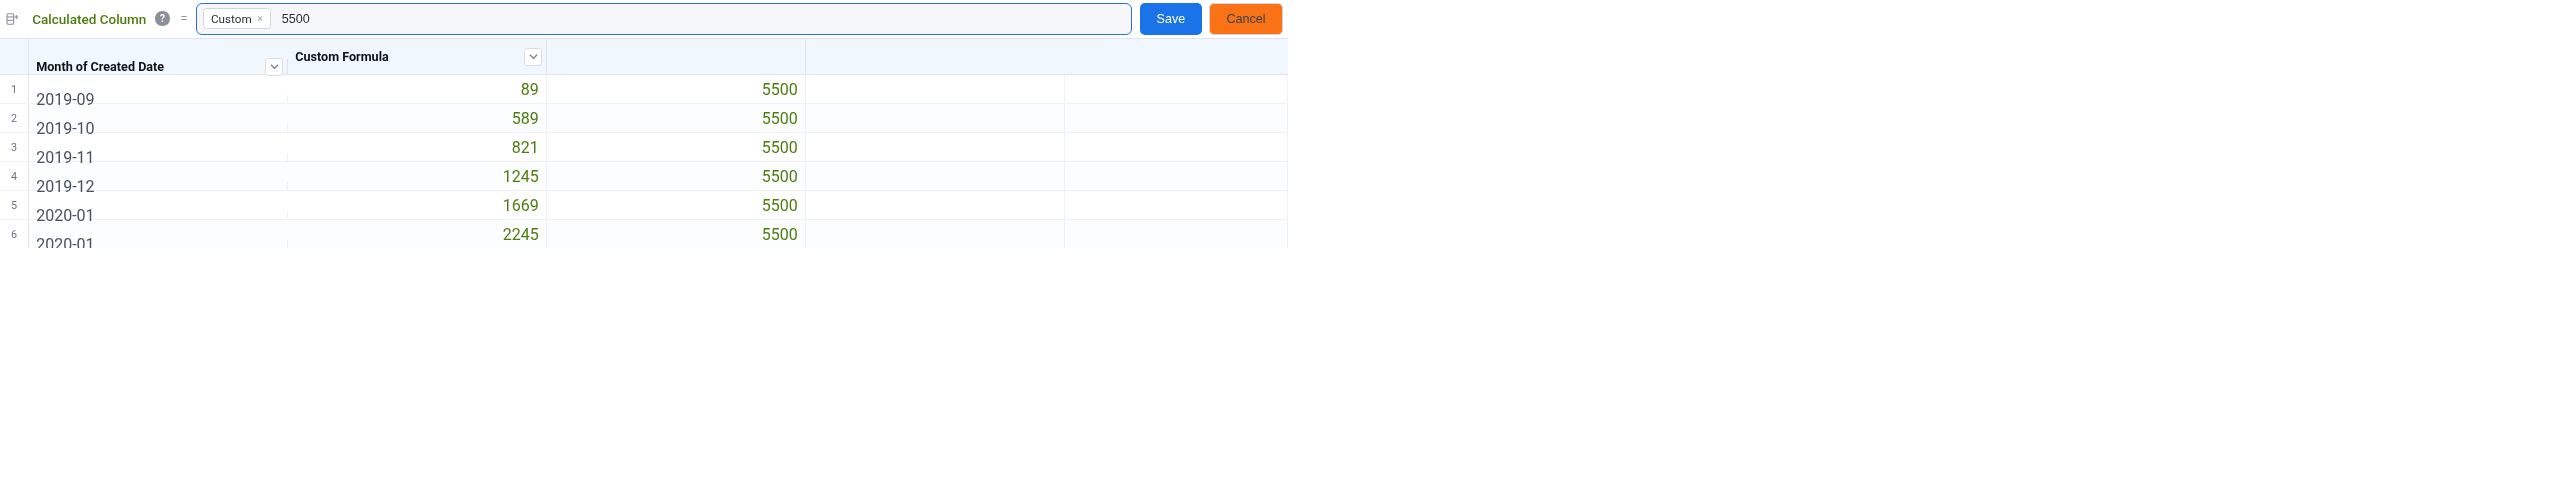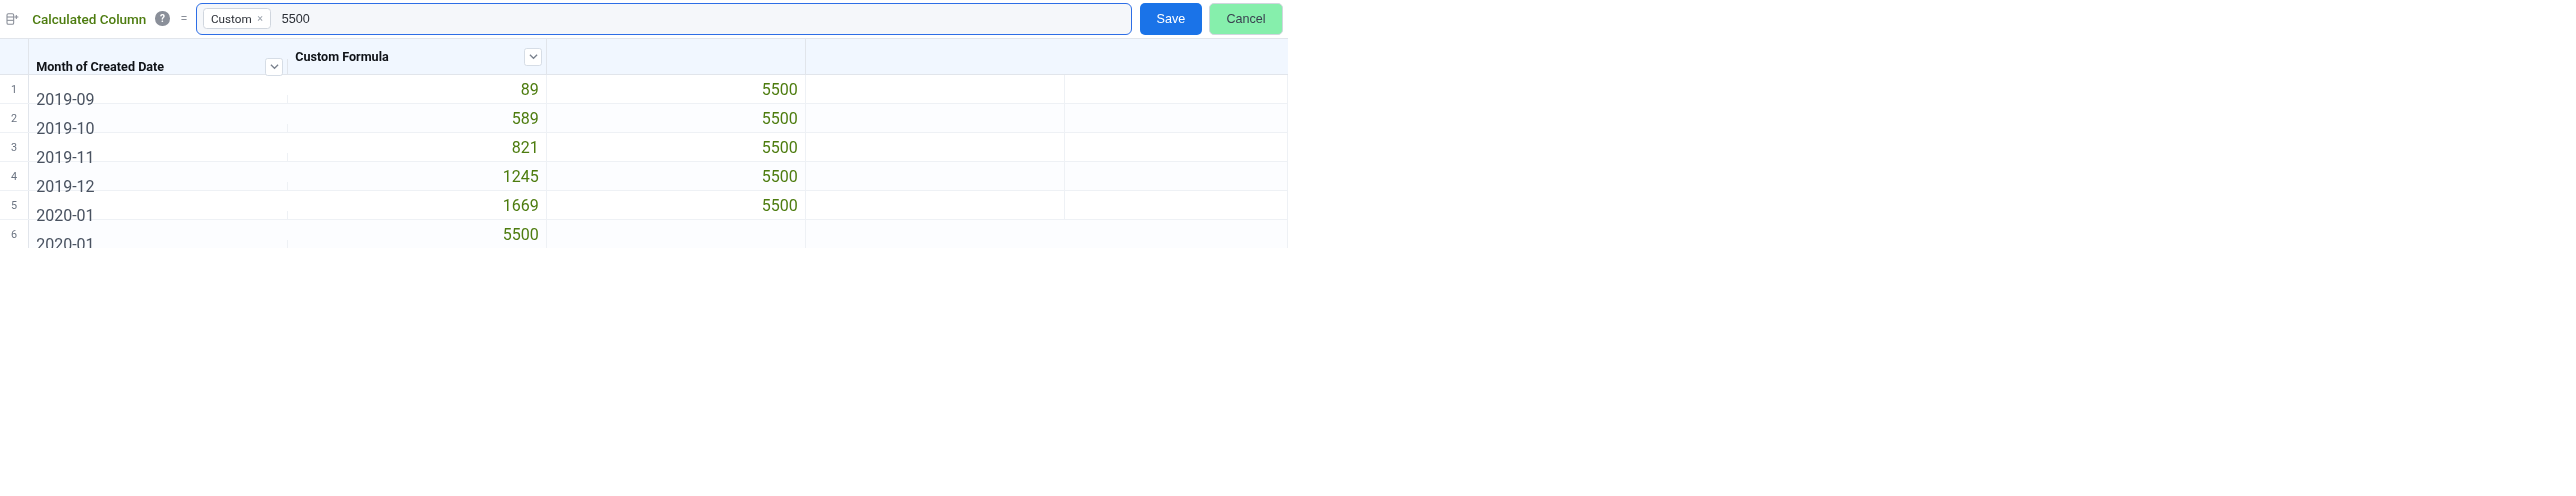--- a/index.html
+++ b/index.html
@@ -11,21 +11,21 @@
   .col-add-icon svg { display: block; }
   .col-title { color: #4d7c0f; font-size: 13.5px; font-weight: 500; margin-left: 3.6px; }
   .help-icon { width: 14.4px; height: 14.4px; border-radius: 50%; background: #8a8f99; color: #fff; font-size: 10px; font-weight: 700; display: inline-flex; align-items: center; justify-content: center; margin-left: 1.8px; }
   .eq { color: #8a8f99; margin: 0 1.8px 0 3.6px; }
   .formula-wrap { flex: 1; display: flex; align-items: center; height: 32px; border: 1.8px solid #2d6ee6; border-radius: 6px; background: #f5f7fa; overflow: hidden; }
   .chip { display: inline-flex; align-items: center; gap: 5.4px; background: #fff; border: 0.9px solid #d0d6de; border-radius: 3.6px; padding: 2.7px 7.2px; margin: 0 5.4px 0 5.4px; font-size: 11.7px; color: #2b2f36; }
   .chip .x { color: #9aa1ab; font-size: 10.8px; cursor: pointer; }
   .formula-input { flex: 1; border: none; background: transparent; outline: none; font-size: 12.6px; color: #2b2f36; padding: 3.6px 5.4px; height: 100%; }
   .btn { height: 32px; padding: 0 16px; border-radius: 5px; font-size: 12.6px; font-weight: 500; display: inline-flex; align-items: center; justify-content: center; cursor: pointer; border: 0.9px solid transparent; }
   .btn-primary { background: #1a73e8; color: #fff; }
-  .btn-secondary { background: #86efac; color: #3a4150; border: 0.9px solid #d0d6de; }
+  .btn-secondary { background: #f97316; color: #3a4150; border: 0.9px solid #d0d6de; }
 
   
   .sheet { border-top: 0.9px solid #e1e5eb; }
   .hdr-row { display: flex; height: 36px; background: #f1f7ff; border-bottom: 0.9px solid #e1e5eb; }
   .rownum-hdr { width: 29px; flex: 0 0 29px; border-right: 0.9px solid #e1e5eb; background: #f1f7ff; }
   .col-hdr { display: flex; align-items: center; justify-content: space-between; padding: 0 3.6px 0 7.2px; border-right: 0.9px solid #e1e5eb; font-weight: 700; font-size: 12.6px; color: #101318; background: #f1f7ff; }
   .col-hdr .caret { width: 18px; height: 18px; border: 0.9px solid #d6dde6; border-radius: 2.7px; background: #fff; display: inline-flex; align-items: center; justify-content: center; cursor: pointer; }
   .col-hdr .caret svg { display: block; }
   .col0 { width: 259px; flex: 0 0 259px; margin-top: 20px; }
   .col1 { width: 259px; flex: 0 0 259px; }
@@ -135,20 +135,21 @@
           <div class="rownum">5</div>
           <div class="cell text col0">2020-01</div>
           <div class="cell num col1">1669</div>
           <div class="cell num col2">5500</div>
           <div class="cell col3"></div>
           <div class="cell col4"></div>
         </div>
         <div class="body-row">
           <div class="rownum">6</div>
           <div class="cell text col0">2020-01</div>
+          <div class="cell num col1">2245</div>
           <div class="cell num col2">5500</div>
           <div class="cell col3"></div>
           <div class="cell col4"></div>
         </div>
       </div>
 </div>
 
 </div>
 
 

